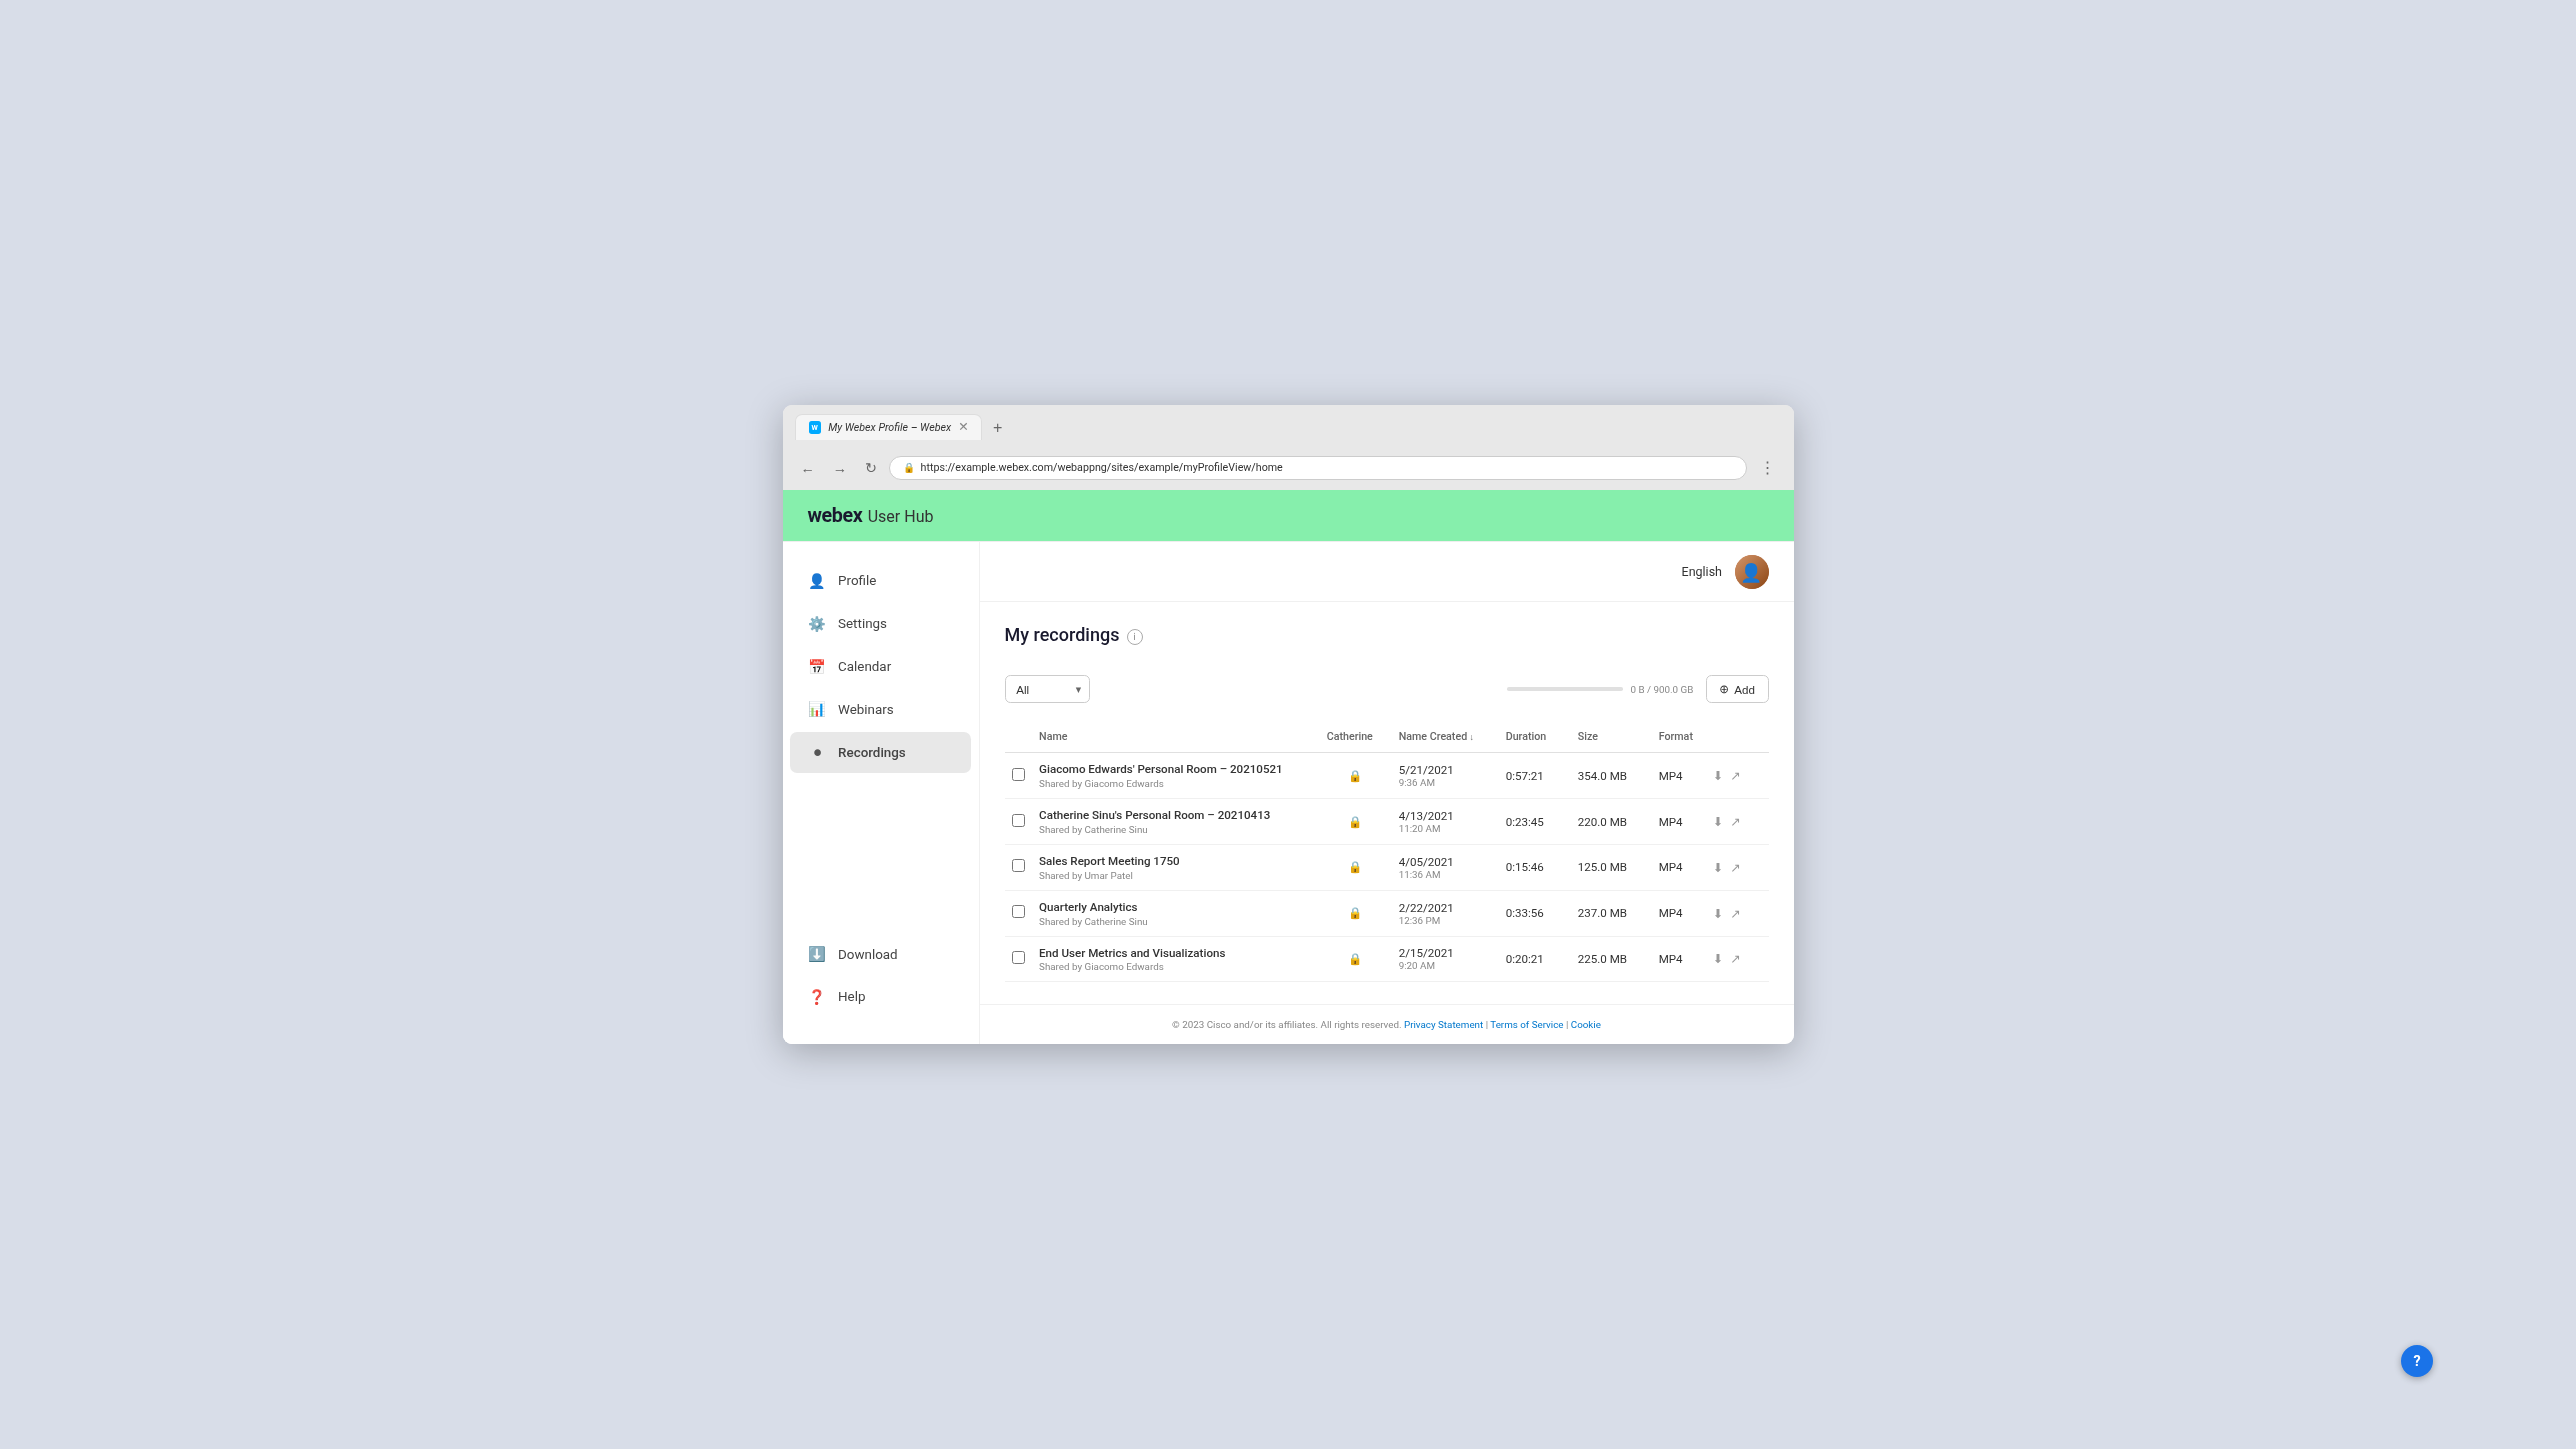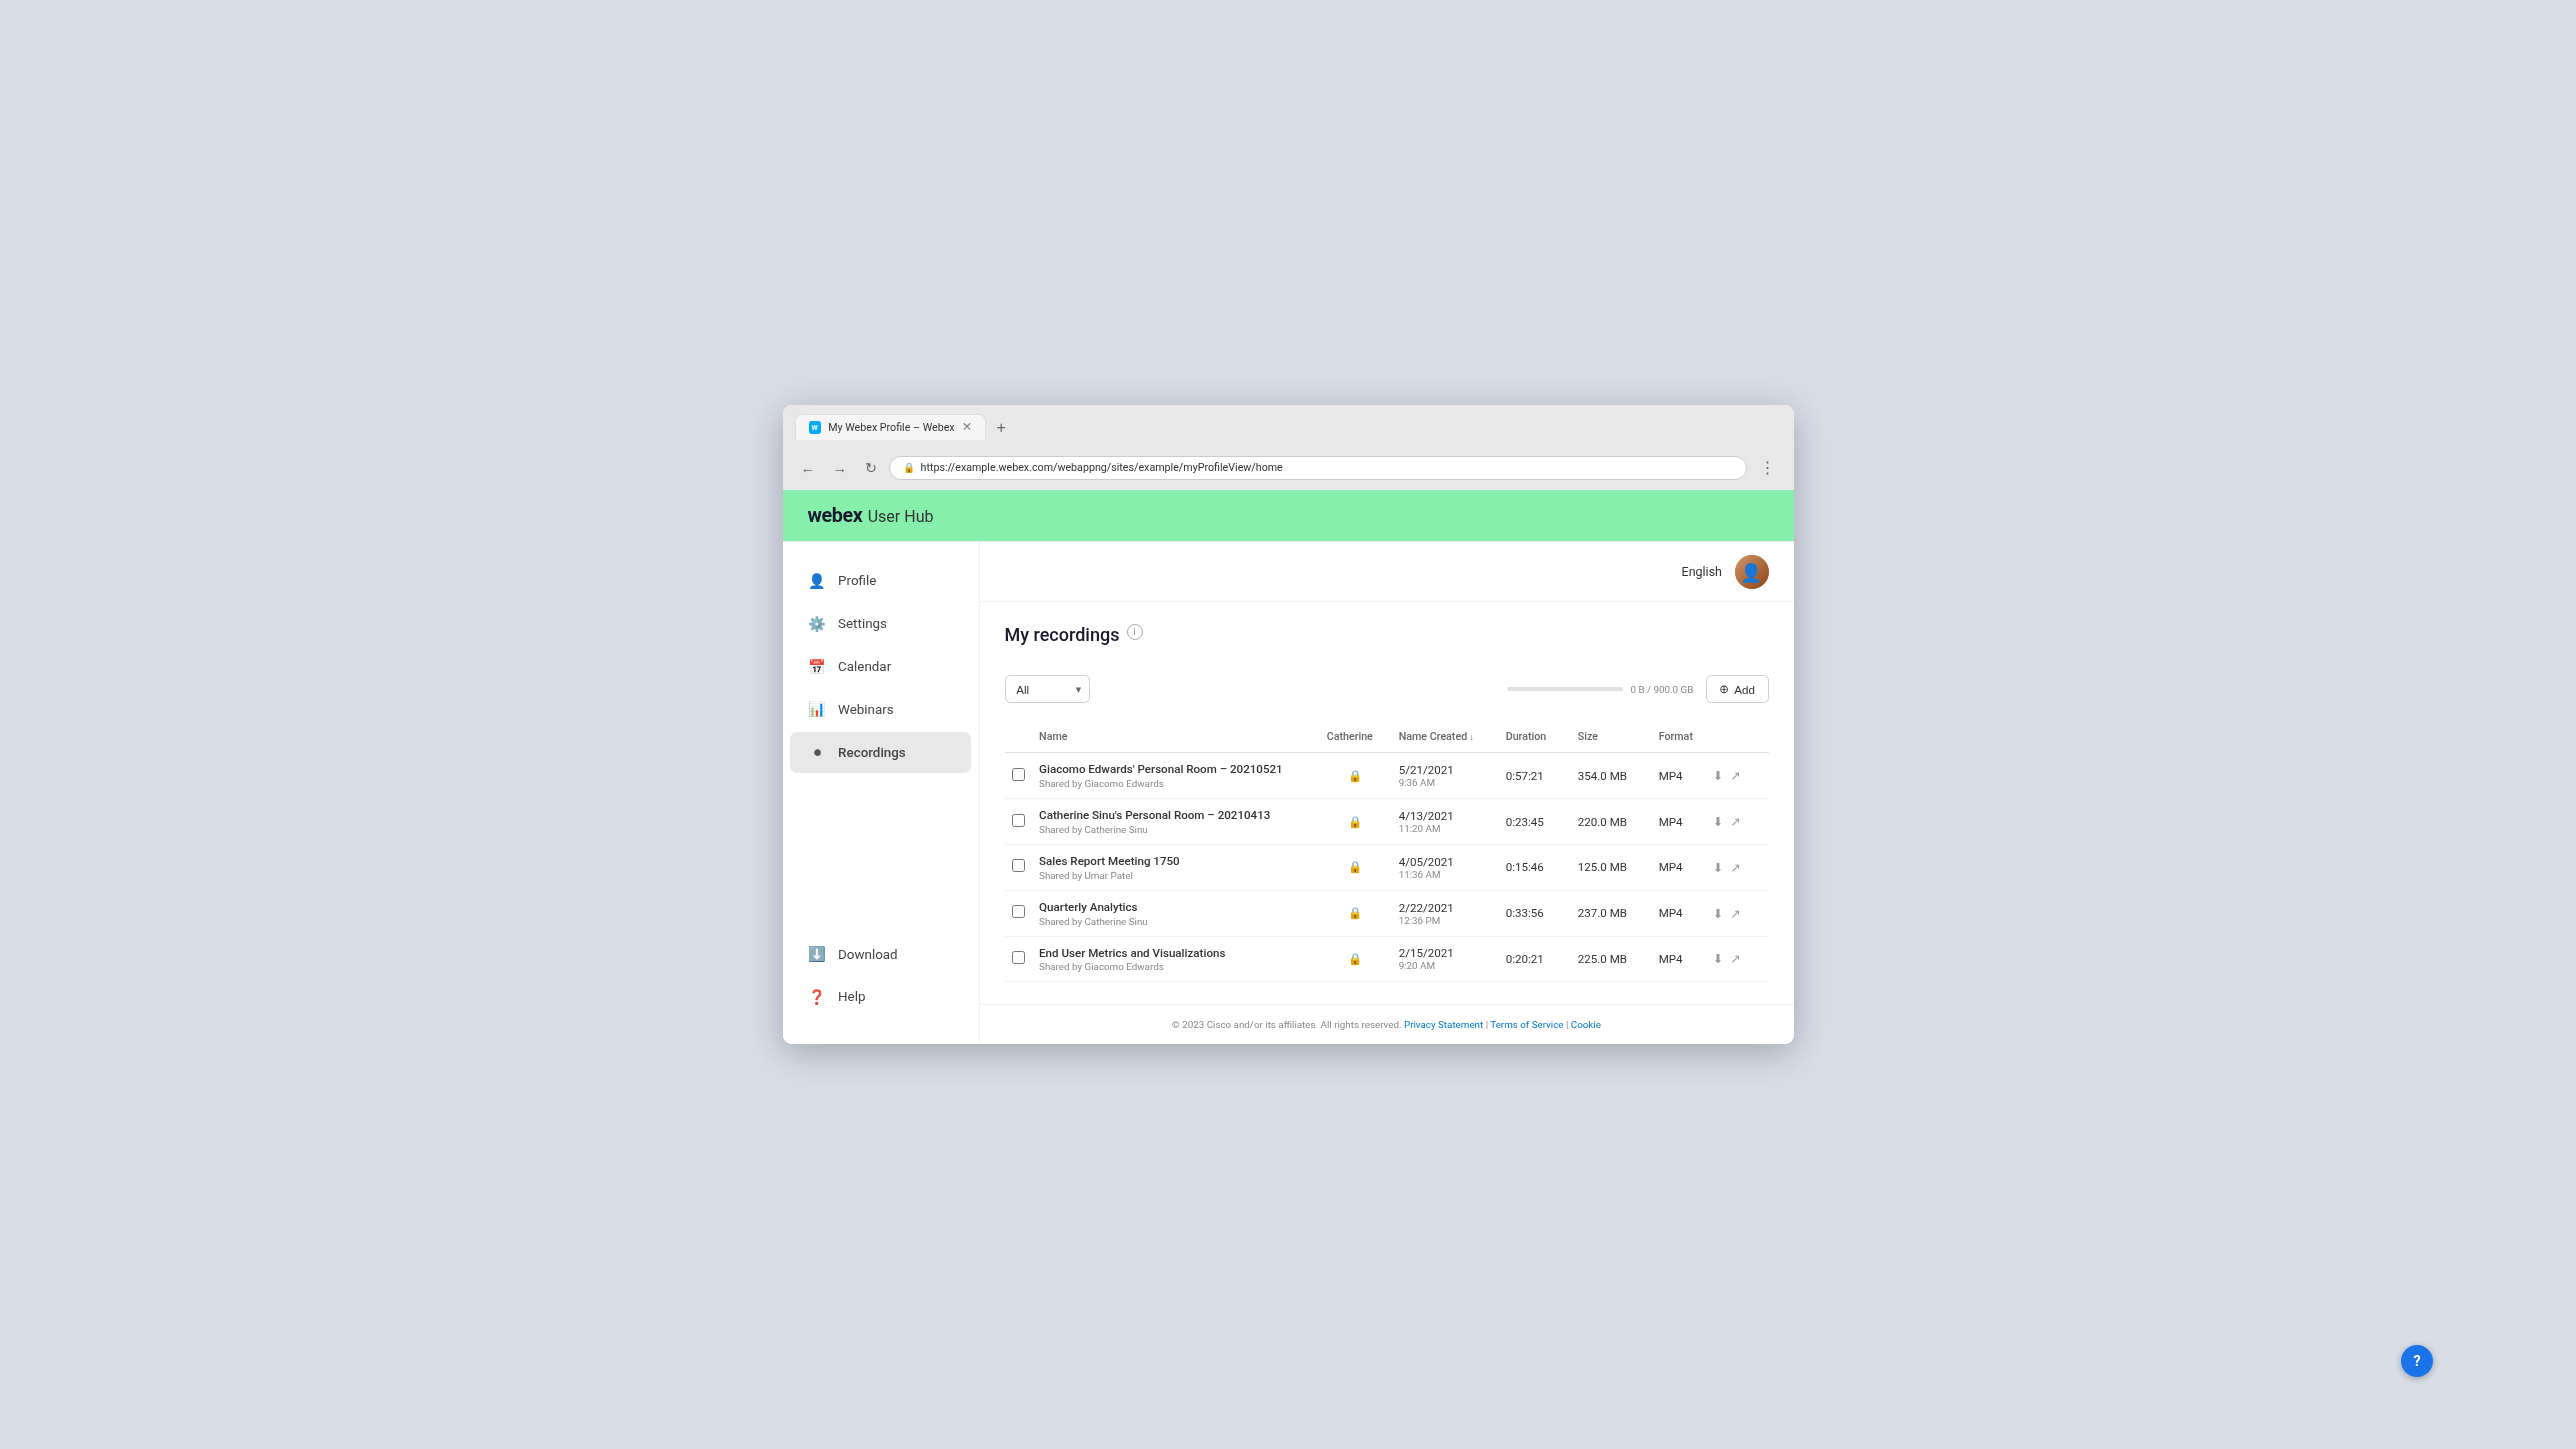--- a/index.html
+++ b/index.html
@@ -50,21 +50,21 @@
       height: 12.5px;
       background: #00aaff;
       border-radius: 2.7px;
       display: flex;
       align-items: center;
       justify-content: center;
       font-size: 7.2px;
       color: white;
       font-weight: bold;
     }
-    .tab-title { flex: 1; }
+    .tab-title { flex: 1; font-style: italic; }
     .tab-close {
       cursor: pointer;
       color: #888;
       font-size: 12.5px;
       line-height: 1;
     }
     .new-tab-btn {
       background: none;
       border: none;
       cursor: pointer;
@@ -241,21 +241,21 @@
       transform: translate(-50%, -50%);
     }
 
     
     .recordings-content {
       padding: 21.5px 25px;
       flex: 1;
     }
     .recordings-header {
       display: flex;
-      align-items: flex-start;
+      align-items: flex-end;
       gap: 7.2px;
       margin-bottom: 30px;
     }
     .recordings-title {
       font-size: 18px;
       font-weight: 500;
       color: #1a1a2e;
     }
     .info-icon {
       width: 16px;

